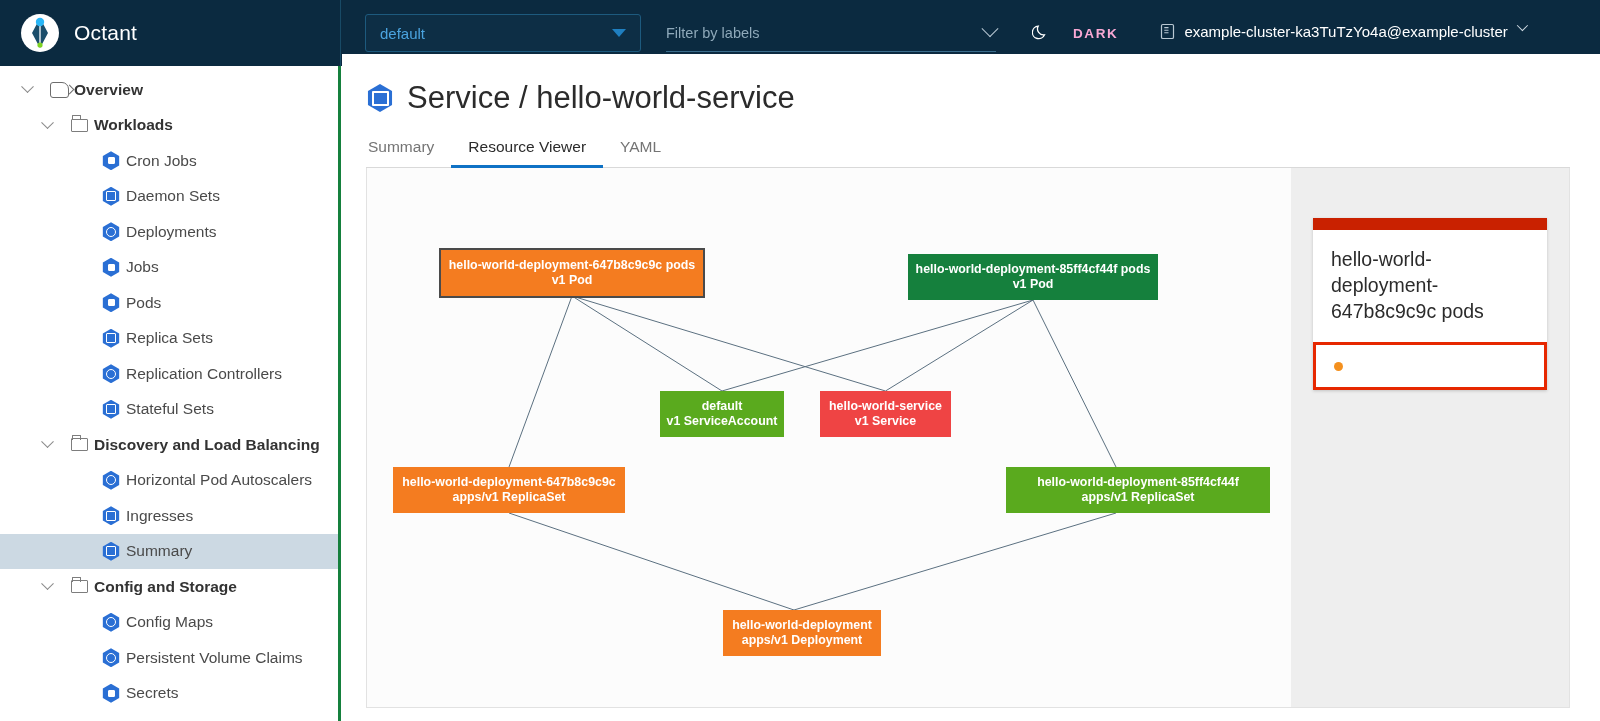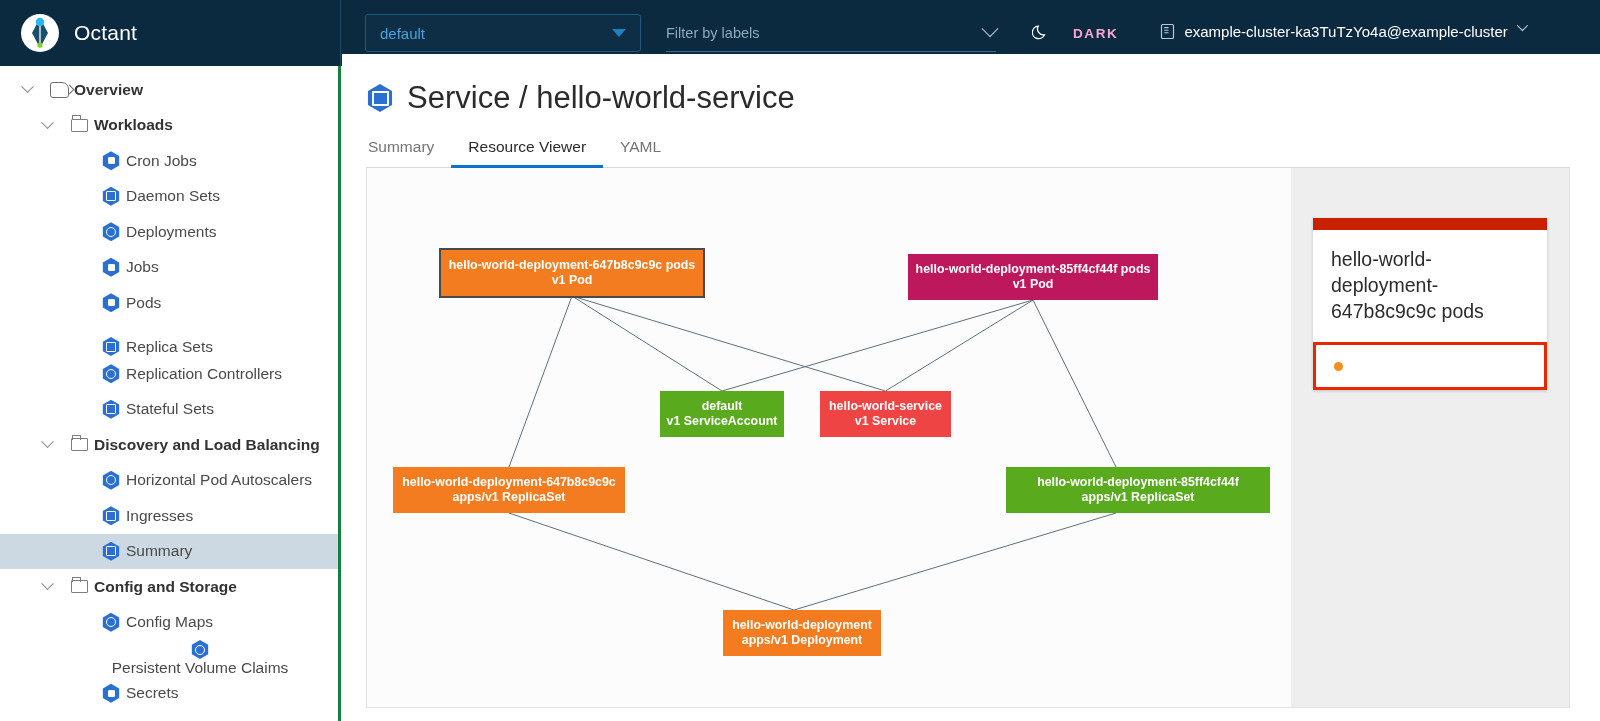--- a/index.html
+++ b/index.html
@@ -322,21 +322,21 @@
       </span>
       <span class="nav-label">Jobs</span>
     </div>
     <div class="nav-row" style="padding-left: 62px;">
       <span class="twisty"></span>
       <span class="nav-icon">
         <span class="k8s-hex dot"></span>
       </span>
       <span class="nav-label">Pods</span>
     </div>
-    <div class="nav-row" style="padding-left: 62px; align-items: flex-end;">
+    <div class="nav-row" style="padding-left: 62px;">
       <span class="twisty"></span>
       <span class="nav-icon">
         <span class="k8s-hex"></span>
       </span>
       <span class="nav-label">Replica Sets</span>
     </div>
     <div class="nav-row" style="padding-left: 62px;">
       <span class="twisty"></span>
       <span class="nav-icon">
         <span class="k8s-hex round"></span>
@@ -389,21 +389,21 @@
       </span>
       <span class="nav-label">Config and Storage</span>
     </div>
     <div class="nav-row" style="padding-left: 62px;">
       <span class="twisty"></span>
       <span class="nav-icon">
         <span class="k8s-hex round"></span>
       </span>
       <span class="nav-label">Config Maps</span>
     </div>
-    <div class="nav-row" style="padding-left: 62px; flex-direction: column;">
+    <div class="nav-row" style="padding-left: 62px;">
       <span class="twisty"></span>
       <span class="nav-icon">
         <span class="k8s-hex round"></span>
       </span>
       <span class="nav-label">Persistent Volume Claims</span>
     </div>
     <div class="nav-row" style="padding-left: 62px;">
       <span class="twisty"></span>
       <span class="nav-icon">
         <span class="k8s-hex dot"></span>
@@ -435,21 +435,21 @@
           <line x1="666" y1="132" x2="355" y2="223" stroke="#5b7080" stroke-width="1"></line>
           <line x1="666" y1="132" x2="518.5" y2="223" stroke="#5b7080" stroke-width="1"></line>
           <line x1="666" y1="132" x2="749" y2="299" stroke="#5b7080" stroke-width="1"></line>
           <line x1="142" y1="345" x2="427" y2="442" stroke="#5b7080" stroke-width="1"></line>
           <line x1="749" y1="345" x2="427" y2="442" stroke="#5b7080" stroke-width="1"></line>
         </svg>
     <div class="node orange selected" style="left: 74px; top: 82px; width: 262px; height: 46px; background: rgb(244, 124, 32);">
           <span>hello-world-deployment-647b8c9c9c pods</span>
           <span>v1 Pod</span>
         </div>
-        <div class="node green" style="left: 541px; top: 86px; width: 250px; height: 46px; background: #be185d;">
+        <div class="node green" style="left: 541px; top: 86px; width: 250px; height: 46px; background: #15803d;">
           <span>hello-world-deployment-85ff4cf44f pods</span>
           <span>v1 Pod</span>
         </div>
         <div class="node green" style="left: 293px; top: 223px; width: 124px; height: 46px; background: rgb(90, 170, 30);">
           <span>default</span>
           <span>v1 ServiceAccount</span>
         </div>
         <div class="node green" style="left: 453px; top: 223px; width: 131px; height: 46px; background: #ef4444;">
           <span>hello-world-service</span>
           <span>v1 Service</span>

